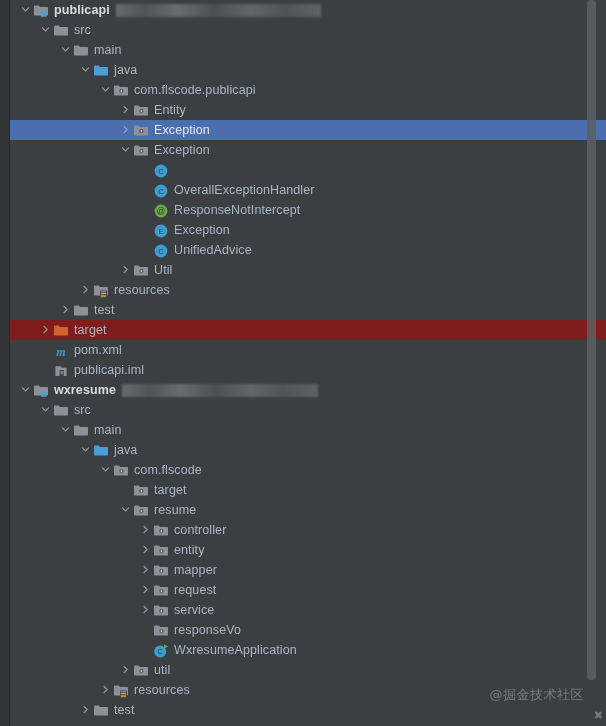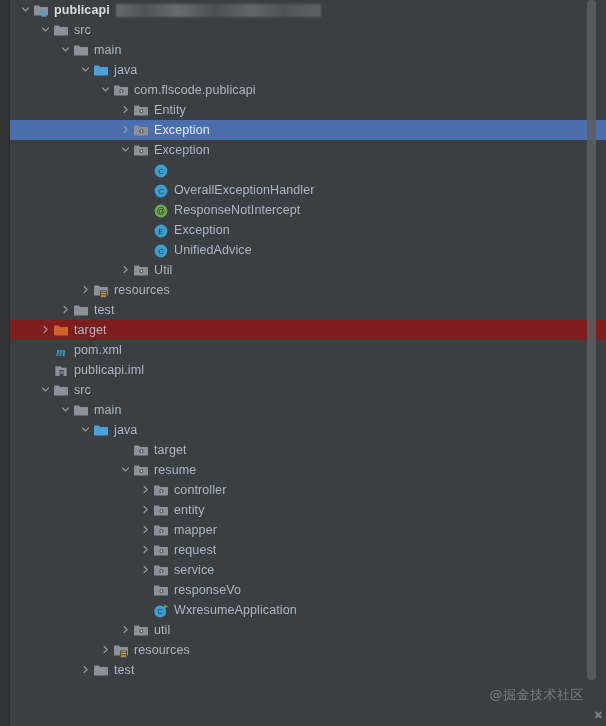--- a/index.html
+++ b/index.html
@@ -344,20 +344,36 @@
         <span class="arrow none"></span>
         <span class="icon">
           <svg width="16" height="16" viewBox="0 0 16 16">
             <path d="M2.4 3.2h5.2l1.4 1.6h4.6v8.2H2.4z" fill="#8a9199"></path>
             <rect x="6.6" y="7" width="4" height="6.2" fill="#3c3f41"></rect>
             <rect x="7.4" y="7.8" width="2.6" height="3.4" fill="#6f7a84"></rect>
           </svg>
         </span>
         <span class="label">publicapi.iml</span>
       </div>
+      <div class="row bold">
+        <span class="indent" style="width: 8px;"></span>
+        <span class="arrow">
+          <svg width="9" height="9" viewBox="0 0 10 10">
+            <path d="M1.6 3.2 L5 6.6 L8.4 3.2" stroke="#9aa0a4" stroke-width="1.3" fill="none" stroke-linecap="round" stroke-linejoin="round"></path>
+          </svg>
+        </span>
+        <span class="icon">
+          <svg width="16" height="16" viewBox="0 0 16 16">
+            <path d="M1 3.2a.7.7 0 0 1 .7-.7h4.1l1.3 1.5h7.2a.7.7 0 0 1 .7.7v7.1a.7.7 0 0 1-.7.7H1.7a.7.7 0 0 1-.7-.7z" fill="#8a9199"></path>
+            <rect x="8.2" y="8.6" width="5.2" height="5.2" fill="#4a9fd8"></rect>
+          </svg>
+        </span>
+        <span class="label">wxresume</span>
+        <span class="redact" style="width: 196px;"></span>
+      </div>
       <div class="row">
         <span class="indent" style="width: 28px;"></span>
         <span class="arrow">
           <svg width="9" height="9" viewBox="0 0 10 10">
             <path d="M1.6 3.2 L5 6.6 L8.4 3.2" stroke="#9aa0a4" stroke-width="1.3" fill="none" stroke-linecap="round" stroke-linejoin="round"></path>
           </svg>
         </span>
         <span class="icon">
           <svg width="16" height="16" viewBox="0 0 16 16">
             <path d="M1 3.2a.7.7 0 0 1 .7-.7h4.1l1.3 1.5h7.2a.7.7 0 0 1 .7.7v7.1a.7.7 0 0 1-.7.7H1.7a.7.7 0 0 1-.7-.7z" fill="#8a9199"></path>
@@ -385,20 +401,36 @@
           <svg width="9" height="9" viewBox="0 0 10 10">
             <path d="M1.6 3.2 L5 6.6 L8.4 3.2" stroke="#9aa0a4" stroke-width="1.3" fill="none" stroke-linecap="round" stroke-linejoin="round"></path>
           </svg>
         </span>
         <span class="icon">
           <svg width="16" height="16" viewBox="0 0 16 16">
             <path d="M1 3.2a.7.7 0 0 1 .7-.7h4.1l1.3 1.5h7.2a.7.7 0 0 1 .7.7v7.1a.7.7 0 0 1-.7.7H1.7a.7.7 0 0 1-.7-.7z" fill="#4a9fd8"></path>
           </svg>
         </span>
         <span class="label">java</span>
+      </div>
+      <div class="row">
+        <span class="indent" style="width: 88px;"></span>
+        <span class="arrow">
+          <svg width="9" height="9" viewBox="0 0 10 10">
+            <path d="M1.6 3.2 L5 6.6 L8.4 3.2" stroke="#9aa0a4" stroke-width="1.3" fill="none" stroke-linecap="round" stroke-linejoin="round"></path>
+          </svg>
+        </span>
+        <span class="icon">
+          <svg width="16" height="16" viewBox="0 0 16 16">
+            <path d="M1 3.2a.7.7 0 0 1 .7-.7h4.1l1.3 1.5h7.2a.7.7 0 0 1 .7.7v7.1a.7.7 0 0 1-.7.7H1.7a.7.7 0 0 1-.7-.7z" fill="#8a9199"></path>
+            <rect x="6.6" y="6.6" width="3.6" height="3" rx=".5" fill="#3c3f41"></rect>
+            <circle cx="8.4" cy="8.1" r="1.1" fill="#b8bfc5"></circle>
+          </svg>
+        </span>
+        <span class="label">com.flscode</span>
       </div>
       <div class="row">
         <span class="indent" style="width: 108px;"></span>
         <span class="arrow none"></span>
         <span class="icon">
           <svg width="16" height="16" viewBox="0 0 16 16">
             <path d="M1 3.2a.7.7 0 0 1 .7-.7h4.1l1.3 1.5h7.2a.7.7 0 0 1 .7.7v7.1a.7.7 0 0 1-.7.7H1.7a.7.7 0 0 1-.7-.7z" fill="#8a9199"></path>
             <rect x="6.6" y="6.6" width="3.6" height="3" rx=".5" fill="#3c3f41"></rect>
             <circle cx="8.4" cy="8.1" r="1.1" fill="#b8bfc5"></circle>
           </svg>

